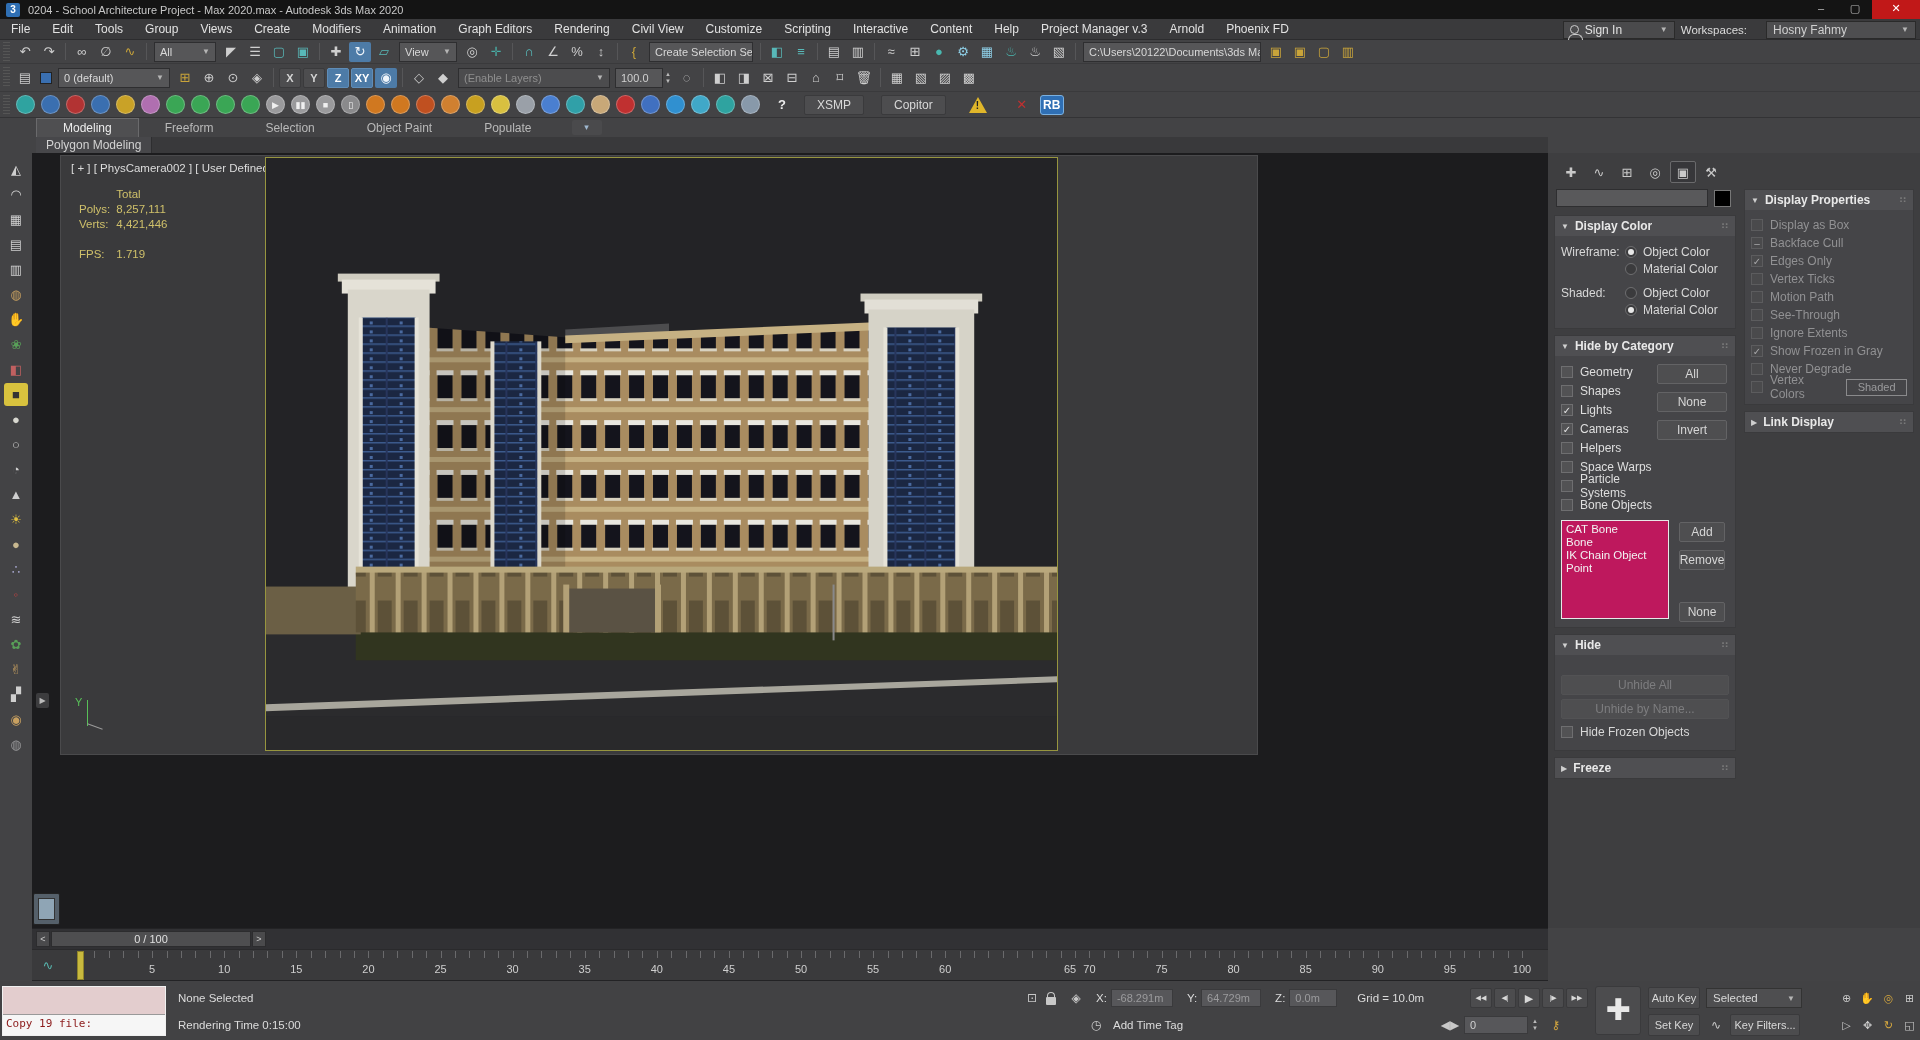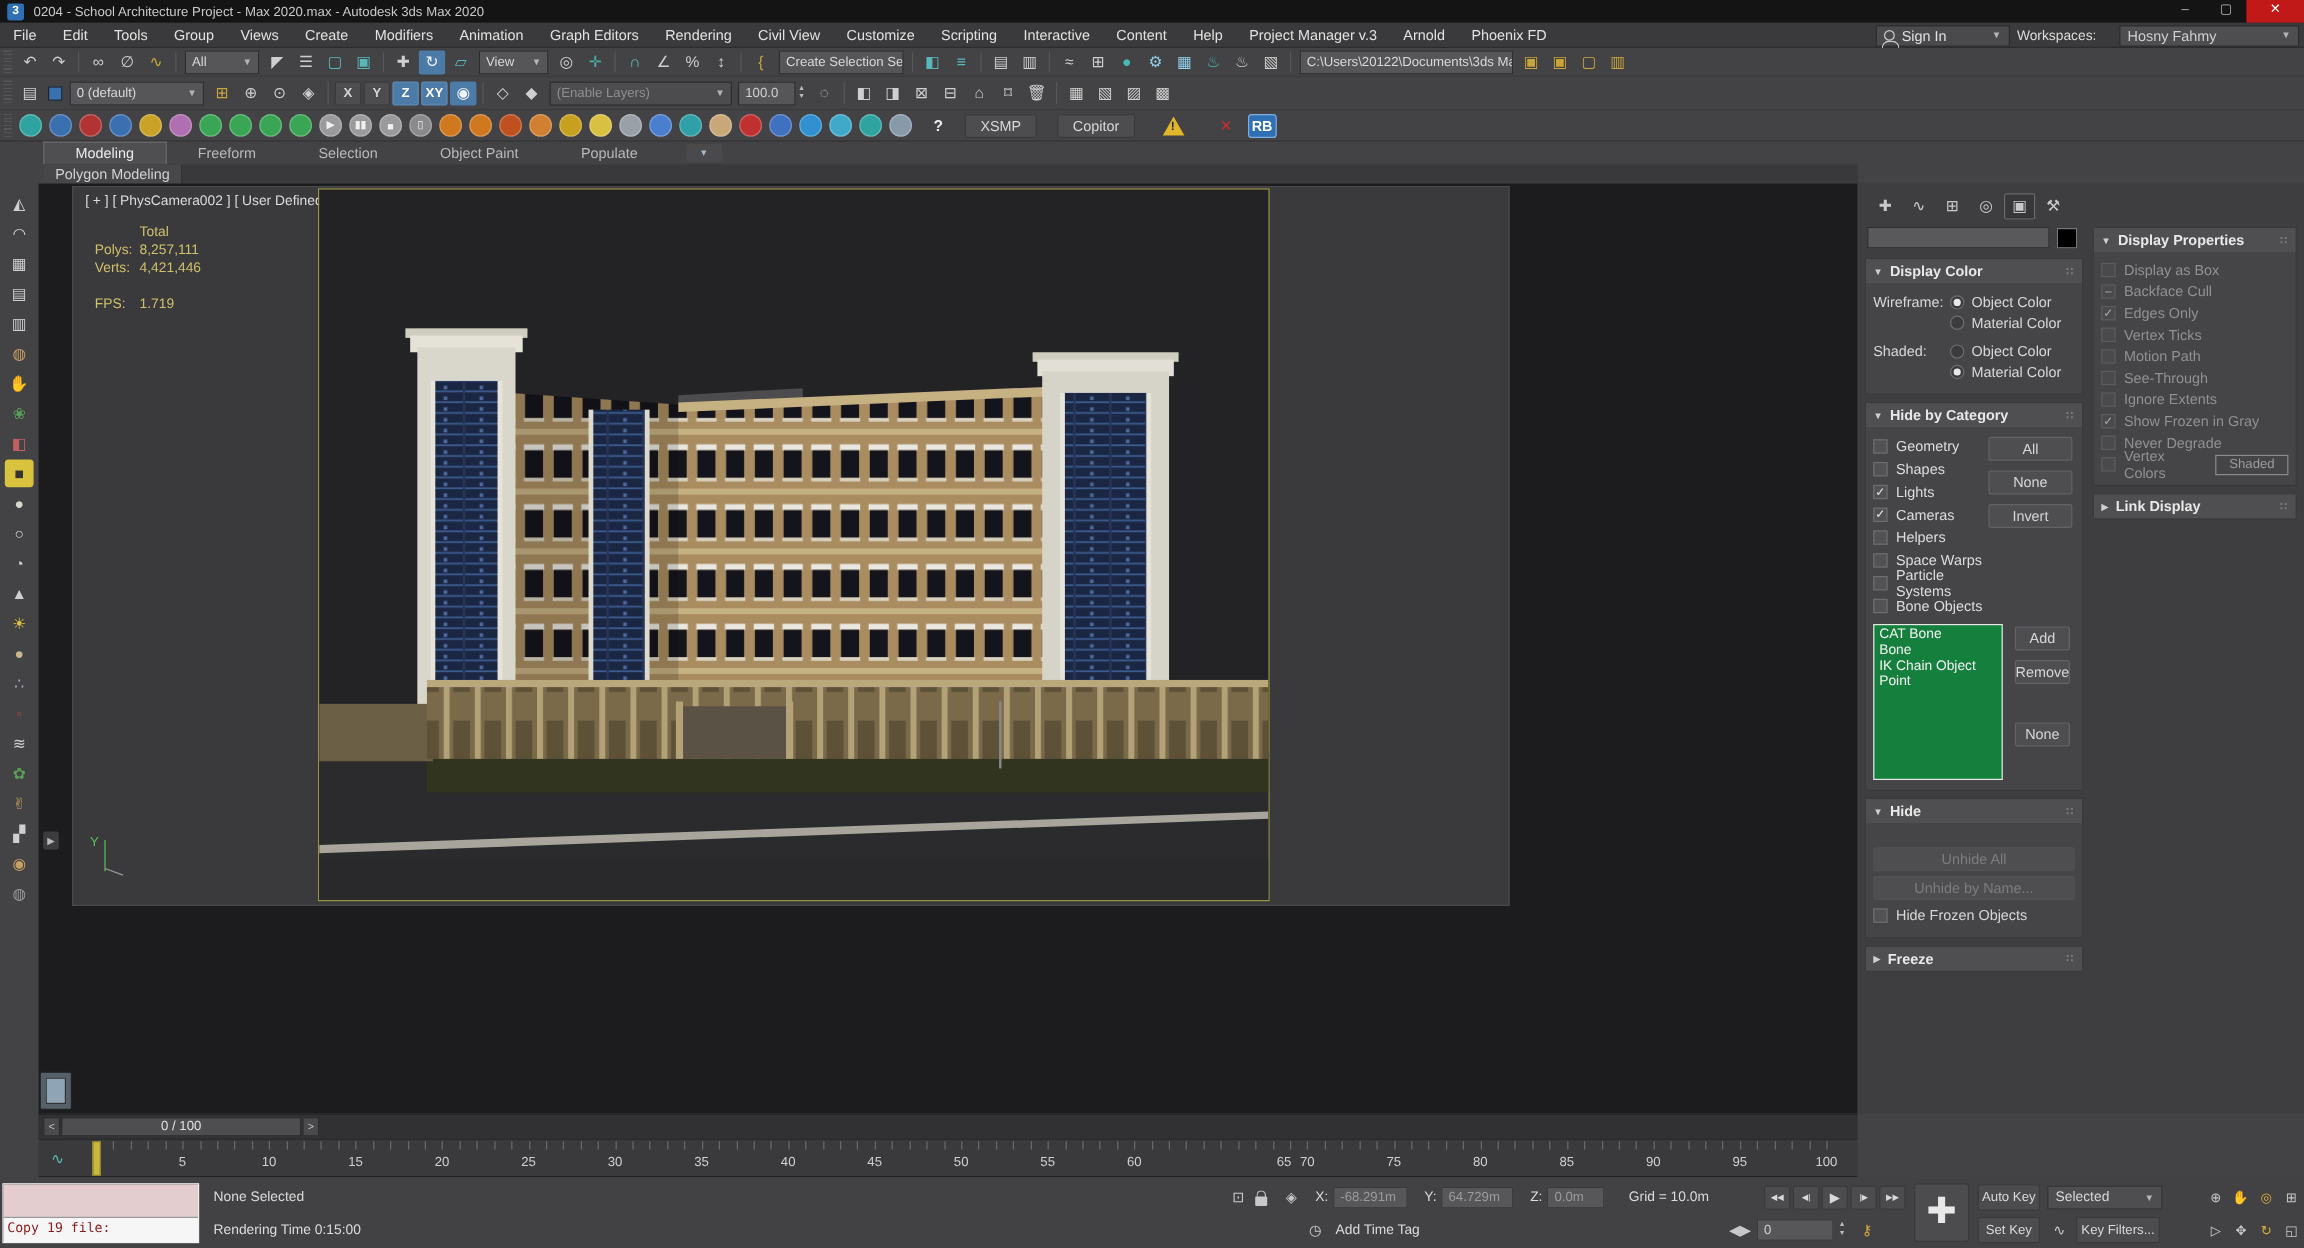--- a/index.html
+++ b/index.html
@@ -128,21 +128,21 @@
   .rtext { color:#d8d8d8; font-size:12px; }
   .cb { width:12px; height:12px; background:#525254; border:1px solid #6e6e70; margin-right:7px;
     color:#e6e6e6; font-size:10px; line-height:11px; text-align:center; flex:none; }
   .catrow { display:flex; align-items:center; height:19px; }
   .cat-label { font-size:12px; color:#dedede; }
   .sidebtns { position:absolute; display:flex; flex-direction:column; gap:8px; }
   .btn { height:20px; background:#4e4e50; border:1px solid #636365; border-radius:2px; color:#d6d6d6;
     font-size:12px; display:flex; align-items:center; justify-content:center; }
   .btn.disabled { color:#7d7d7f; border-color:#525254; }
   #hbc-body { position:relative; }
-  #hbc-list { width:108px; height:130px; background:#15803d; border:1px solid #e8e8e8; margin-top:6px;
+  #hbc-list { width:108px; height:99px; background:#be185d; border:1px solid #e8e8e8; margin-top:6px;
     padding:2px 4px; color:#f2f2f2; font-size:11.5px; line-height:13px; }
   .hidebtn { width:168px; margin:4px auto; }
   .dp-row { display:flex; align-items:center; height:18px; color:#919193; font-size:12px; }
   .dp-row .cb { background:#4a4a4c; color:#a8a8aa; border-color:#5c5c5e; }
   .shadedbtn { margin-left:8px; width:64px; height:17px; border:1px solid #8a8a8c; color:#9a9a9c;
     font-size:11px; display:flex; align-items:center; justify-content:center; }
 
   
   #sliderrow { position:absolute; left:32px; top:928px; width:1516px; height:21px; background:#313134;
     border-top:1px solid #232325; }

